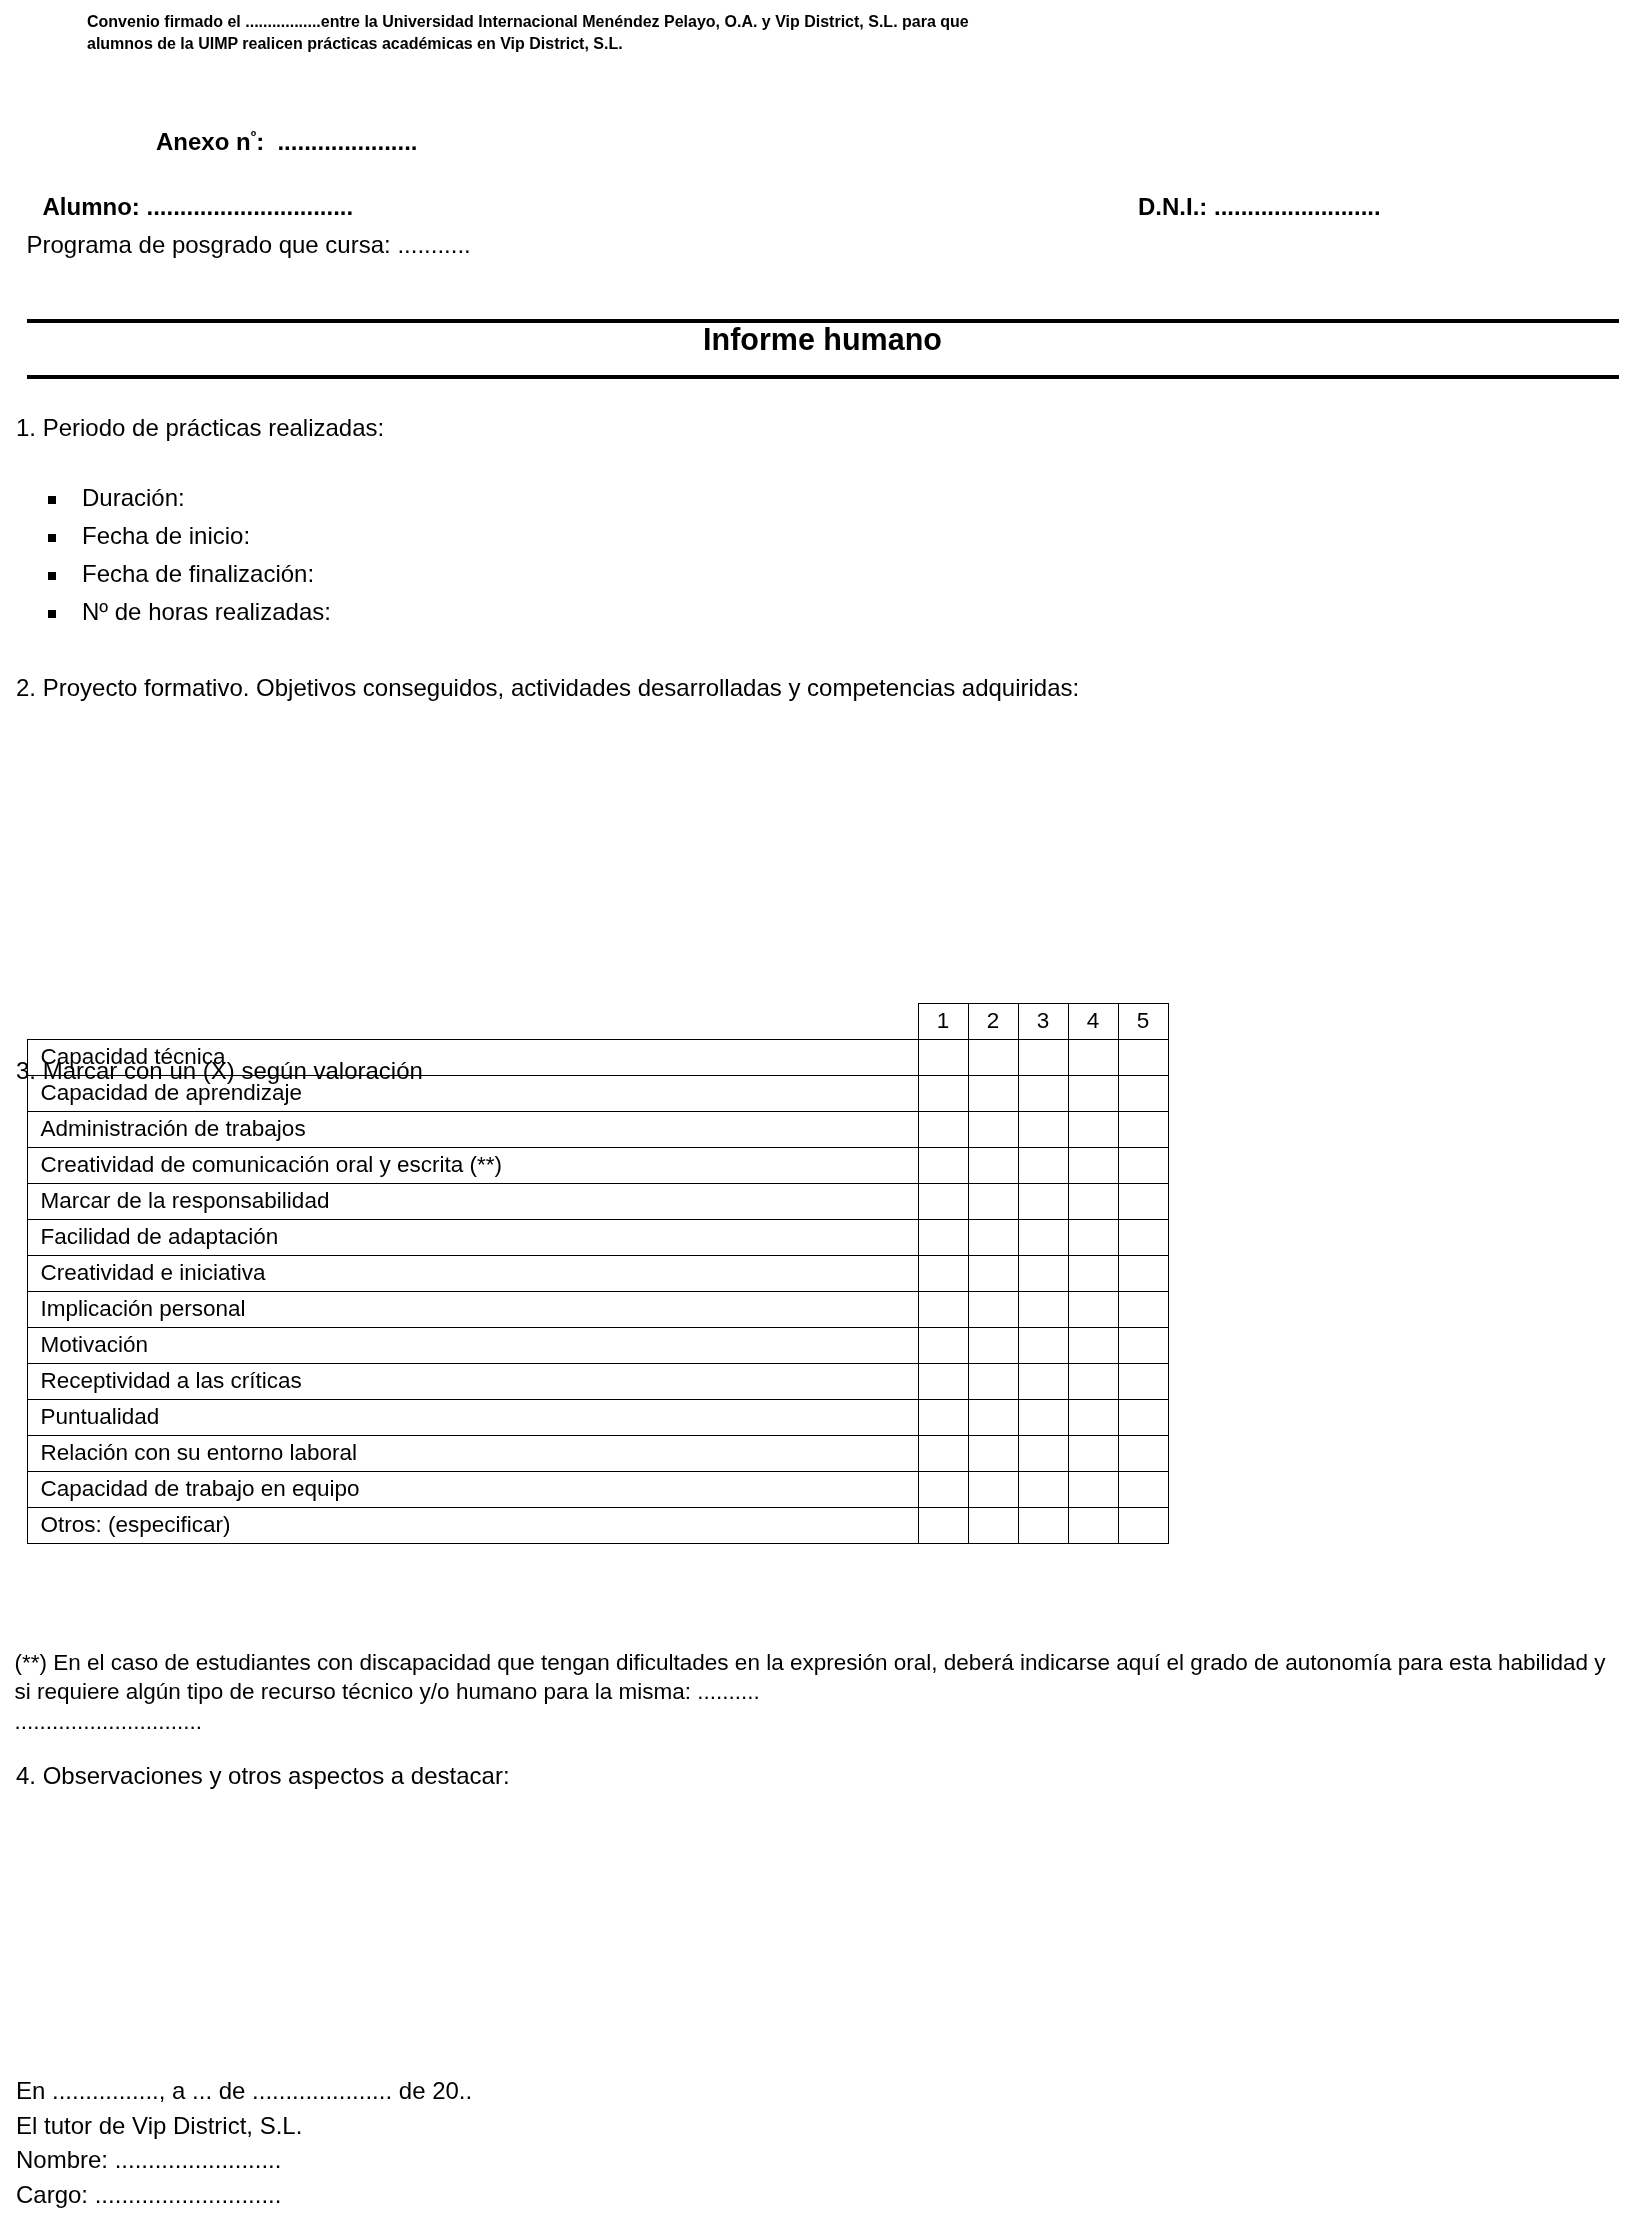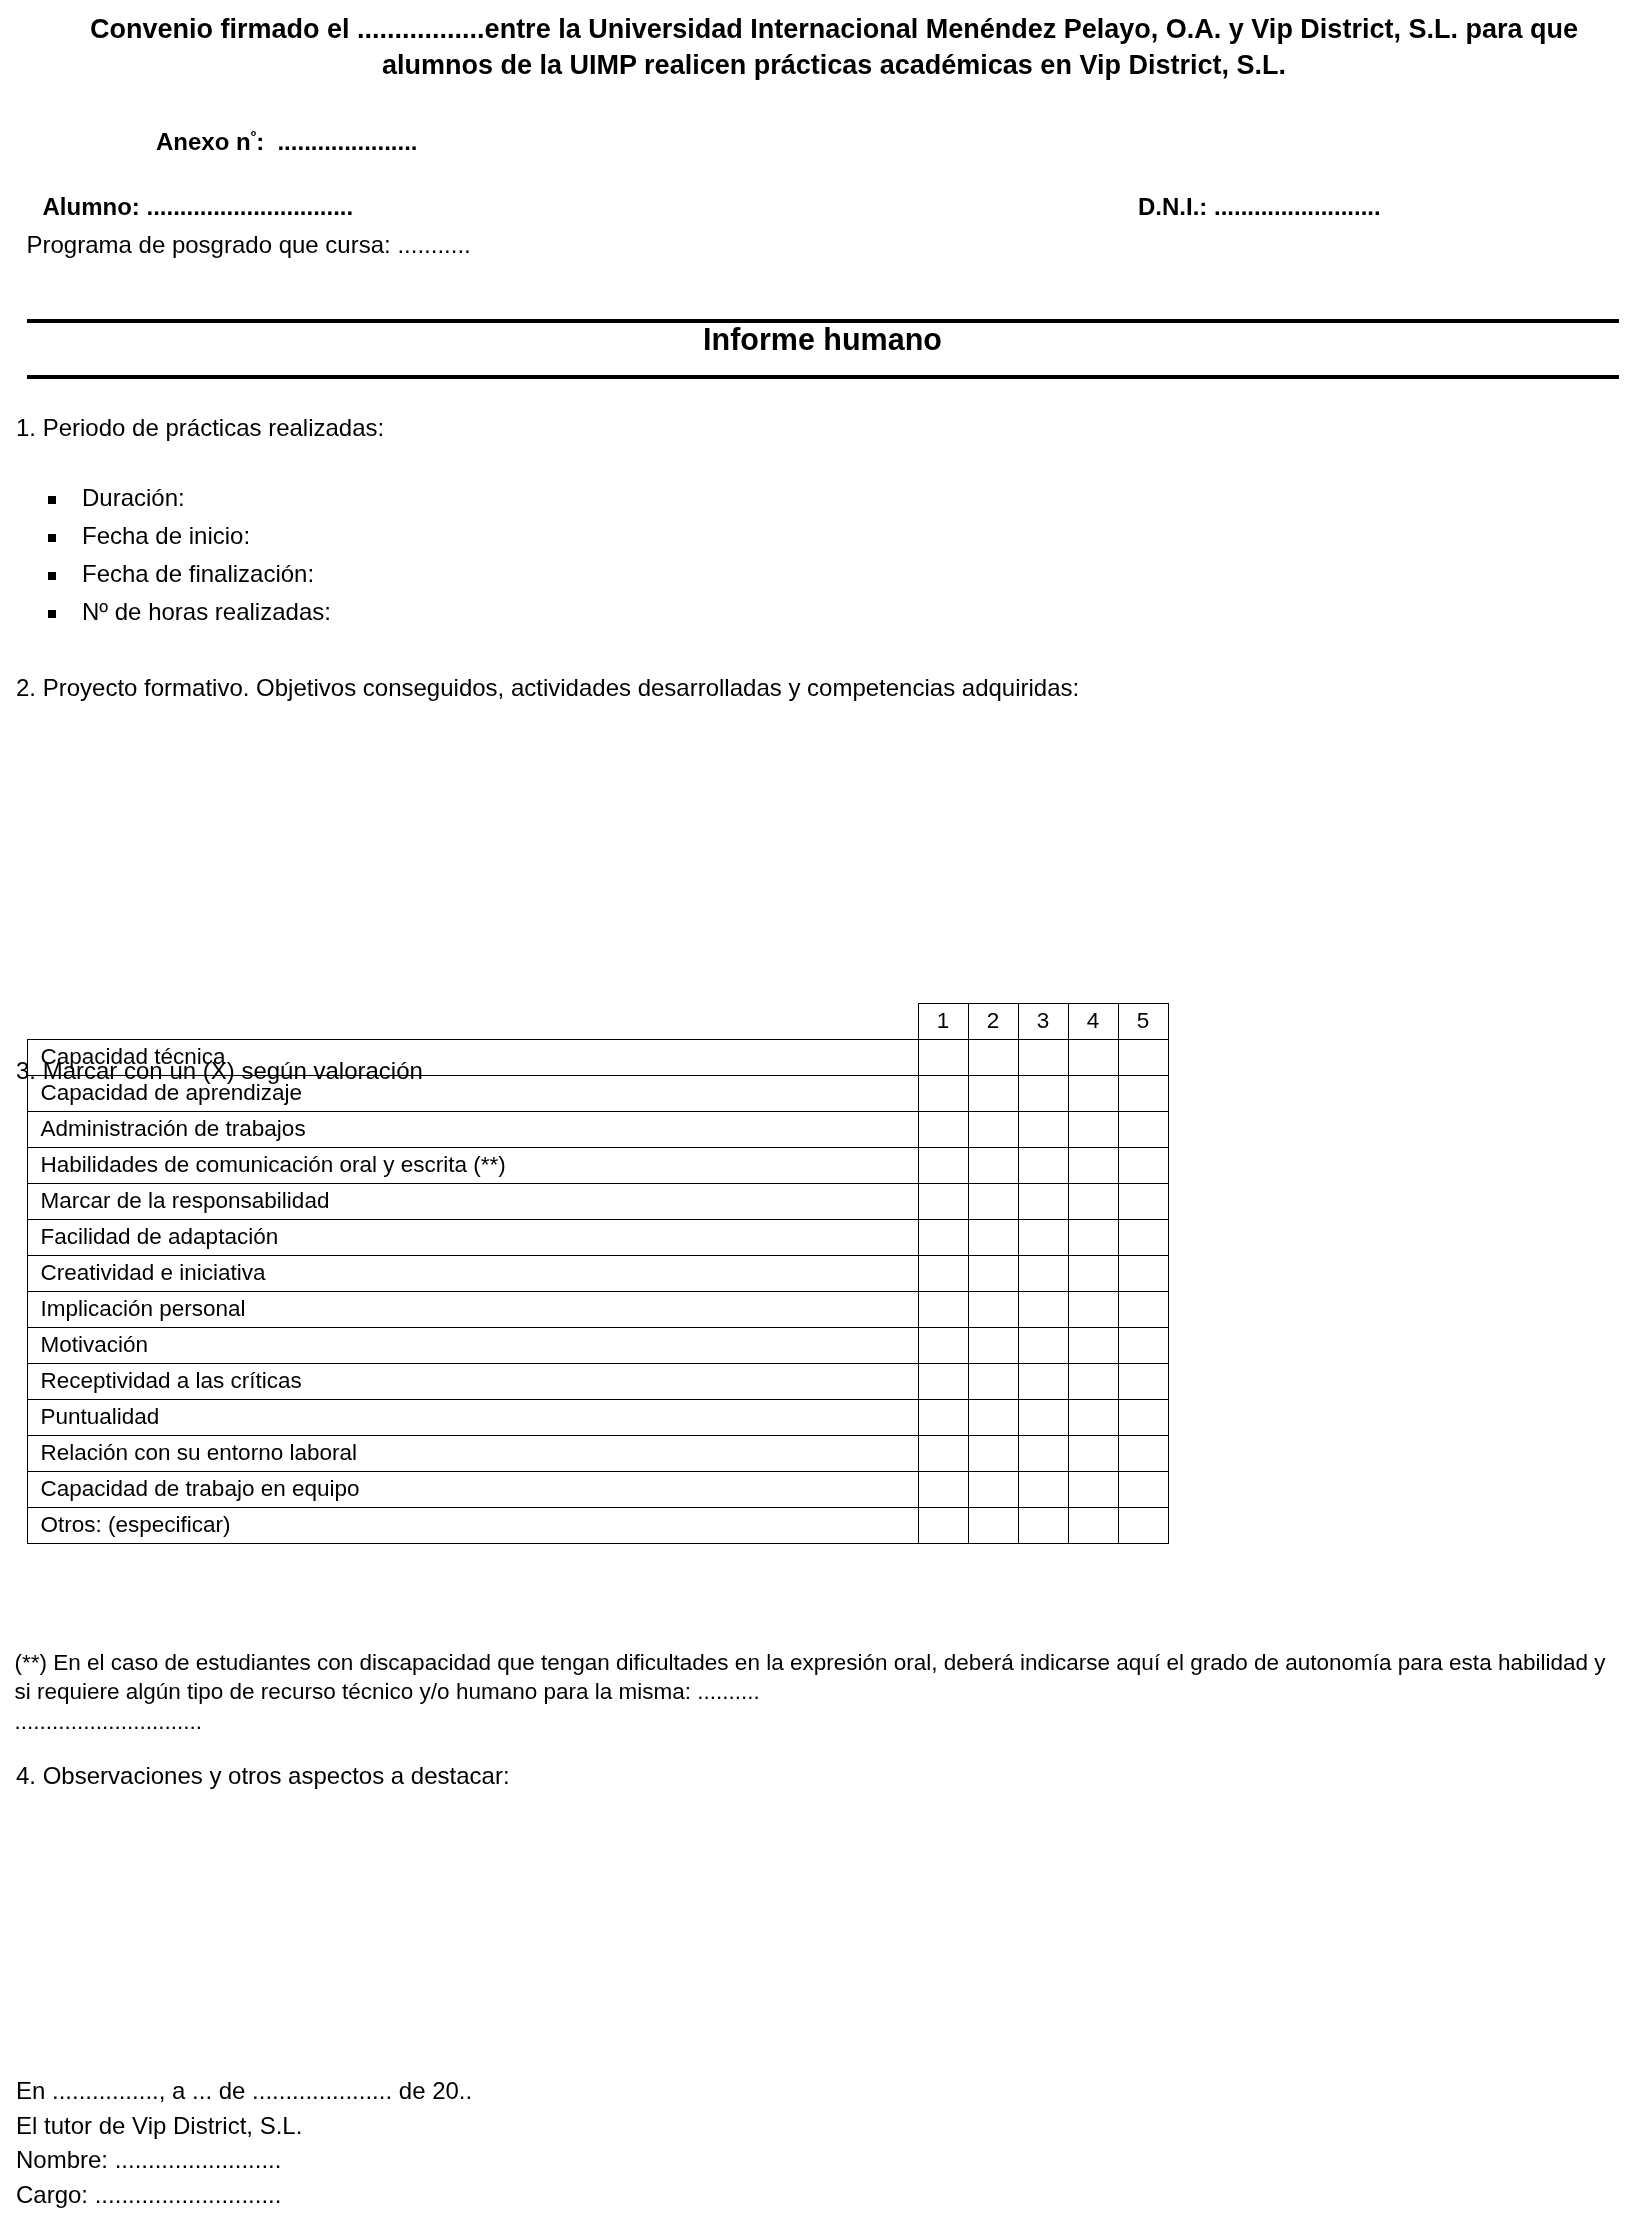--- a/index.html
+++ b/index.html
@@ -20,23 +20,23 @@
     padding: 0;
     overflow: hidden;
   }
 
   
   .doc-header {
     position: absolute;
     left: 87px;
     top: 11.2px;
     width: 1494px;
-    text-align: center;
-    font-weight: bold;
-    font-size: 27px;
+    text-align: left;
+    font-weight: bold;
+    font-size: 16px;
     line-height: 1.34;
   }
   .doc-header .line1 { display: block; }
   .doc-header .line2 { display: block; }
 
   .anexo-line {
     position: absolute;
     left: 156px;
     top: 128px;
     font-weight: bold;
@@ -264,21 +264,21 @@
         </tr>
         <tr>
           <td class="label">Administración de trabajos</td>
           <td class="cell"></td>
           <td class="cell"></td>
           <td class="cell"></td>
           <td class="cell"></td>
           <td class="cell"></td>
         </tr>
         <tr>
-          <td class="label">Habilidades de comunicación oral y escrita (**)</td>
+          <td class="label">Creatividad de comunicación oral y escrita (**)</td>
           <td class="cell"></td>
           <td class="cell"></td>
           <td class="cell"></td>
           <td class="cell"></td>
           <td class="cell"></td>
         </tr>
         <tr>
           <td class="label">Marcar de la responsabilidad</td>
           <td class="cell"></td>
           <td class="cell"></td>

